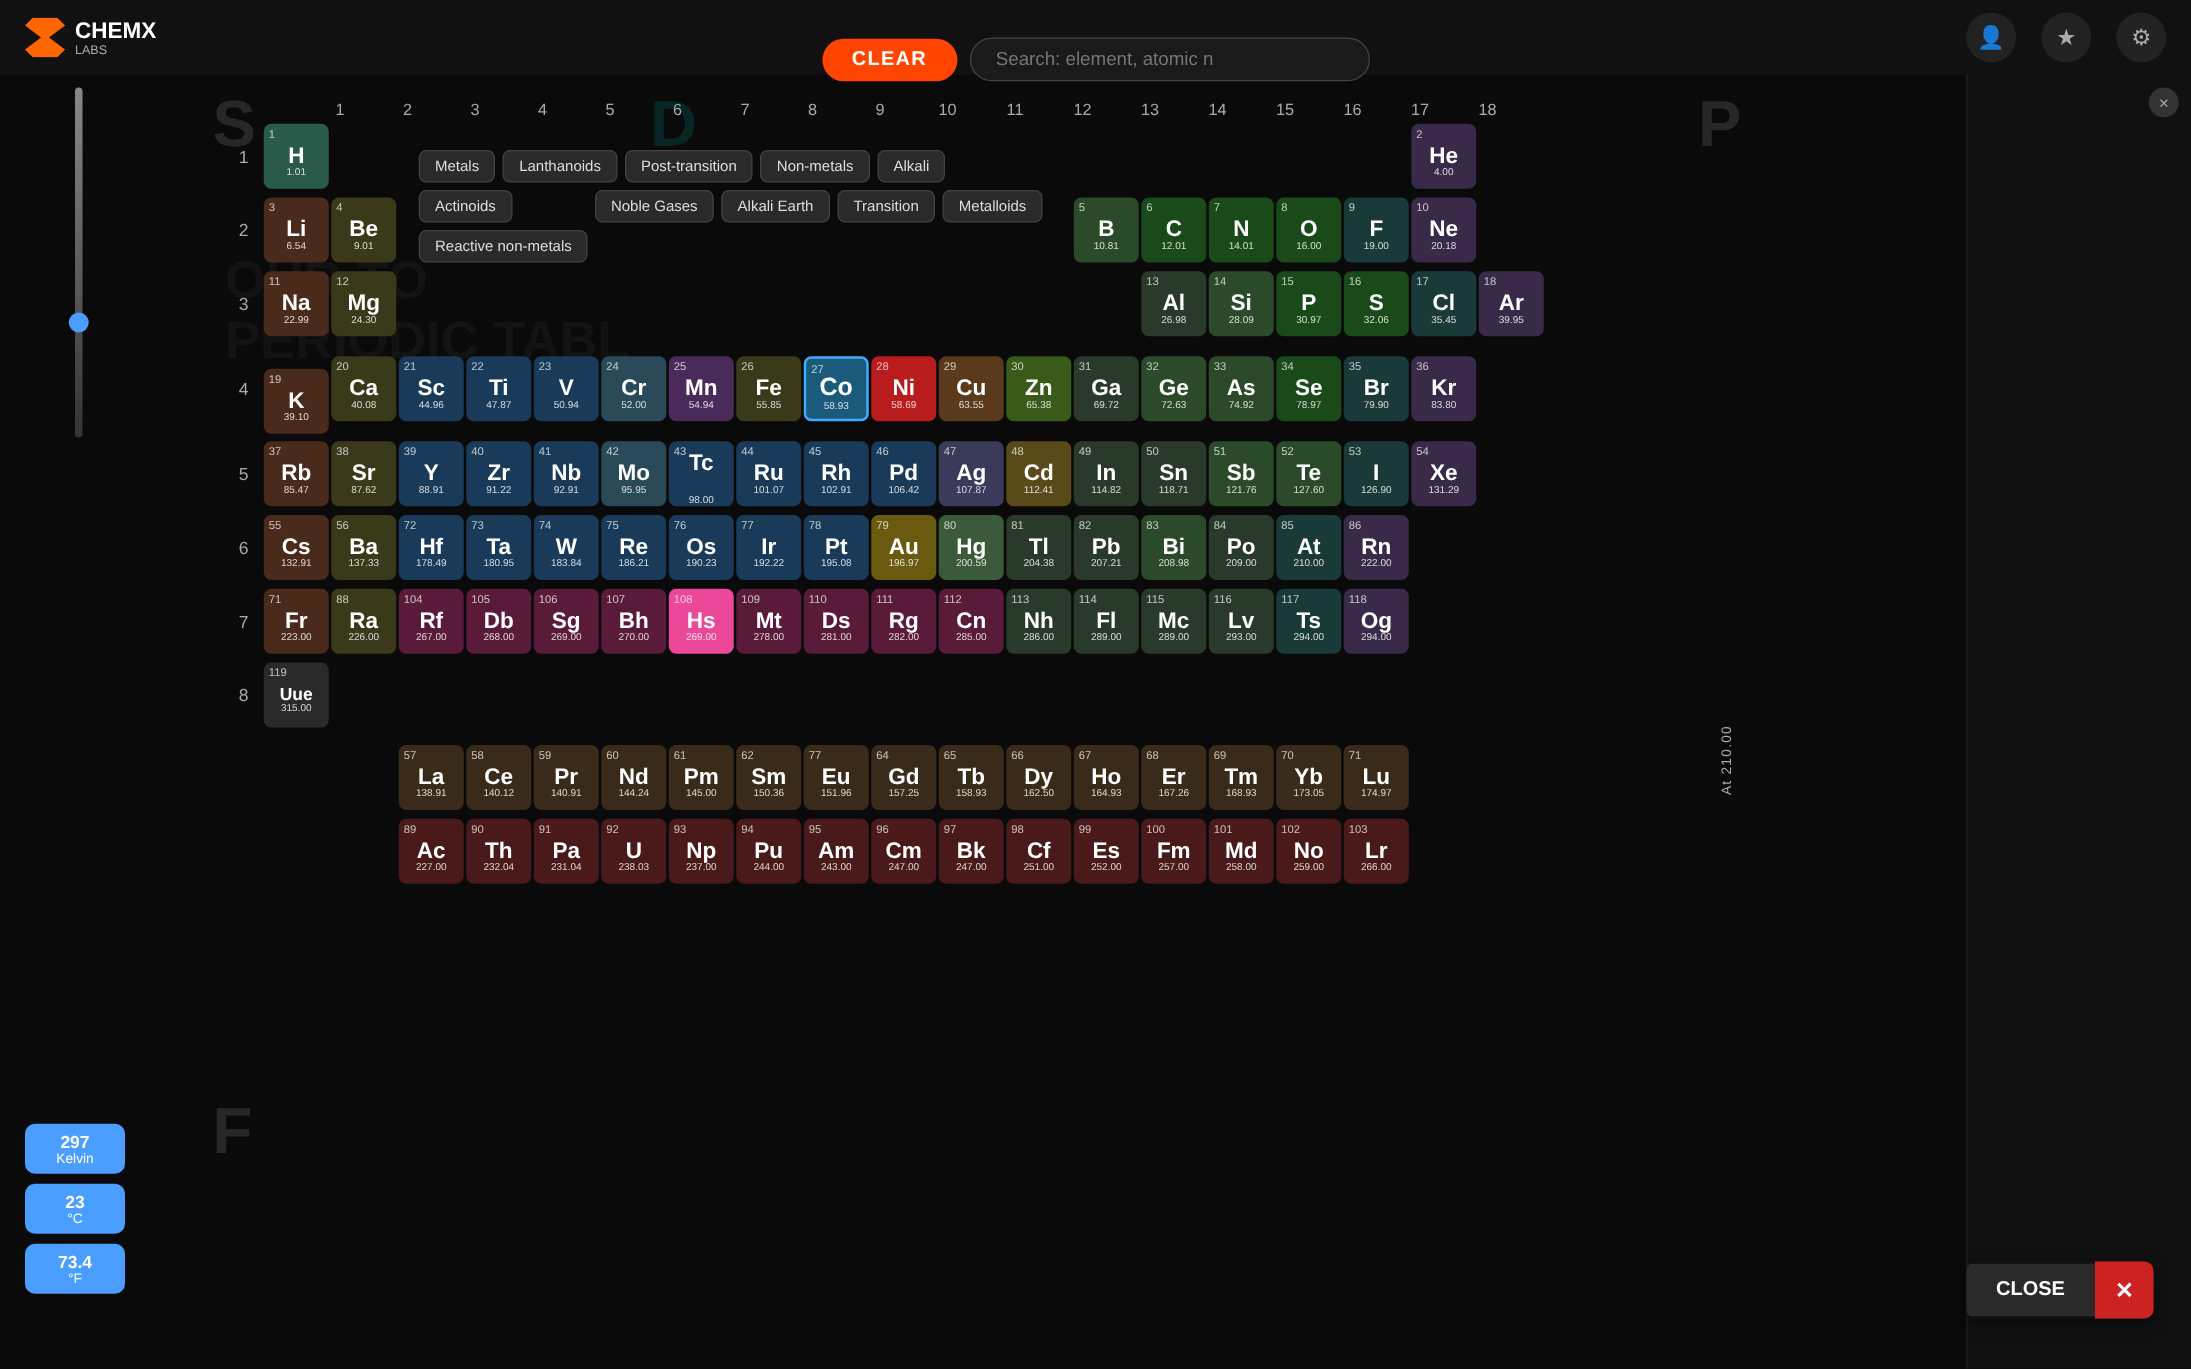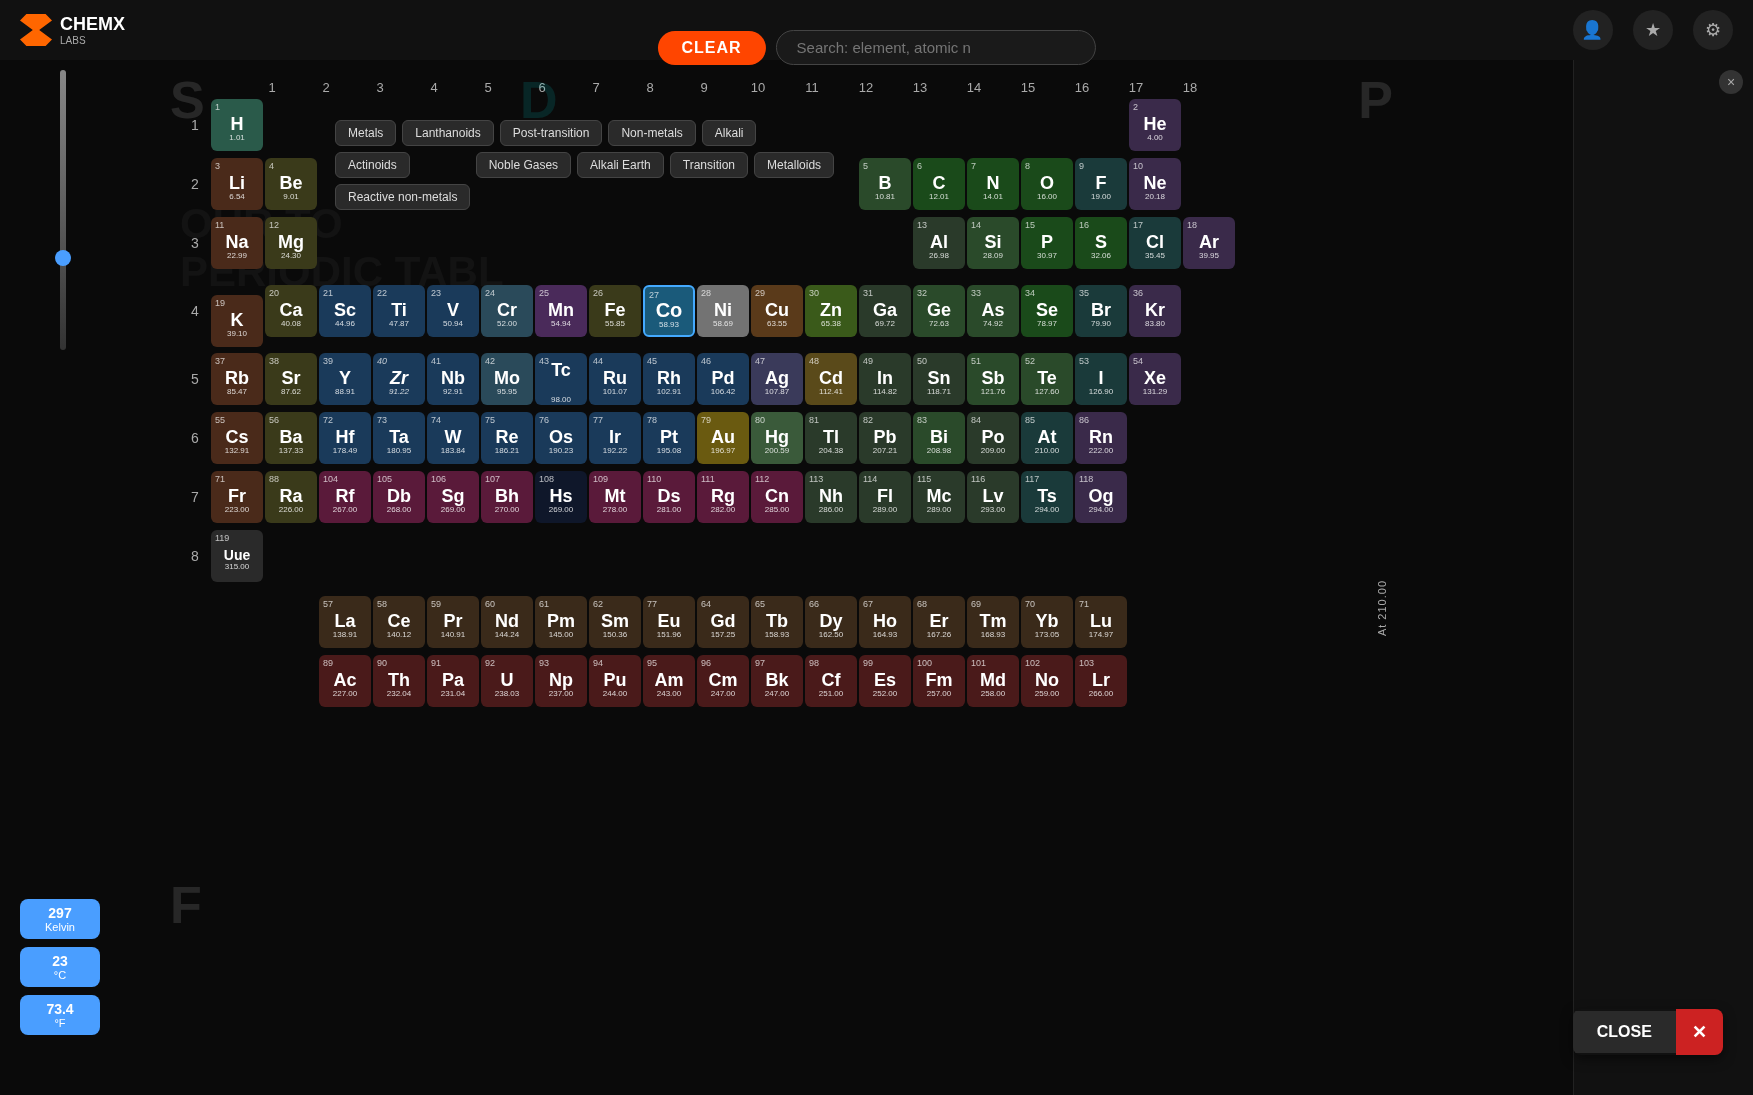--- a/index.html
+++ b/index.html
@@ -530,21 +530,21 @@
         <div class="element-cell transition" style="background:#3a3a1a;">
           <span class="elem-num">26</span>
           <span class="elem-sym">Fe</span>
           <span class="elem-weight">55.85</span>
         </div>
         <div class="element-cell co-element" style="background:#1a5a7a; border:2px solid #4af;">
           <span class="elem-num">27</span>
           <span class="elem-sym" style="font-size:20px;">Co</span>
           <span class="elem-weight">58.93</span>
         </div>
-        <div class="element-cell transition" style="background:#737373;">
+        <div class="element-cell transition" style="background:#b91c1c;">
           <span class="elem-num">28</span>
           <span class="elem-sym">Ni</span>
           <span class="elem-weight">58.69</span>
         </div>
         <div class="element-cell transition" style="background:#5a3a1a;">
           <span class="elem-num">29</span>
           <span class="elem-sym">Cu</span>
           <span class="elem-weight">63.55</span>
         </div>
         <div class="element-cell transition" style="background:#3a5a1a;">
@@ -594,21 +594,21 @@
         <div class="element-cell" style="background:#3a3a1a;">
           <span class="elem-num">38</span>
           <span class="elem-sym">Sr</span>
           <span class="elem-weight">87.62</span>
         </div>
         <div class="element-cell transition" style="background:#1a3a5a;">
           <span class="elem-num">39</span>
           <span class="elem-sym">Y</span>
           <span class="elem-weight">88.91</span>
         </div>
-        <div class="element-cell transition" style="background:#1a3a5a;font-style:italic;">
+        <div class="element-cell transition" style="background:#1a3a5a;">
           <span class="elem-num">40</span>
           <span class="elem-sym">Zr</span>
           <span class="elem-weight">91.22</span>
         </div>
         <div class="element-cell transition" style="background:#1a3a5a;">
           <span class="elem-num">41</span>
           <span class="elem-sym">Nb</span>
           <span class="elem-weight">92.91</span>
         </div>
         <div class="element-cell transition" style="background:#2a4a5a;">
@@ -792,21 +792,21 @@
         <div class="element-cell special" style="background:#5a1a3a;">
           <span class="elem-num">106</span>
           <span class="elem-sym">Sg</span>
           <span class="elem-weight">269.00</span>
         </div>
         <div class="element-cell special" style="background:#5a1a3a;">
           <span class="elem-num">107</span>
           <span class="elem-sym">Bh</span>
           <span class="elem-weight">270.00</span>
         </div>
-        <div class="element-cell special" style="background:#0f172a;">
+        <div class="element-cell special" style="background:#ec4899;">
           <span class="elem-num">108</span>
           <span class="elem-sym">Hs</span>
           <span class="elem-weight">269.00</span>
         </div>
         <div class="element-cell special" style="background:#5a1a3a;">
           <span class="elem-num">109</span>
           <span class="elem-sym">Mt</span>
           <span class="elem-weight">278.00</span>
         </div>
         <div class="element-cell special" style="background:#5a1a3a;">

